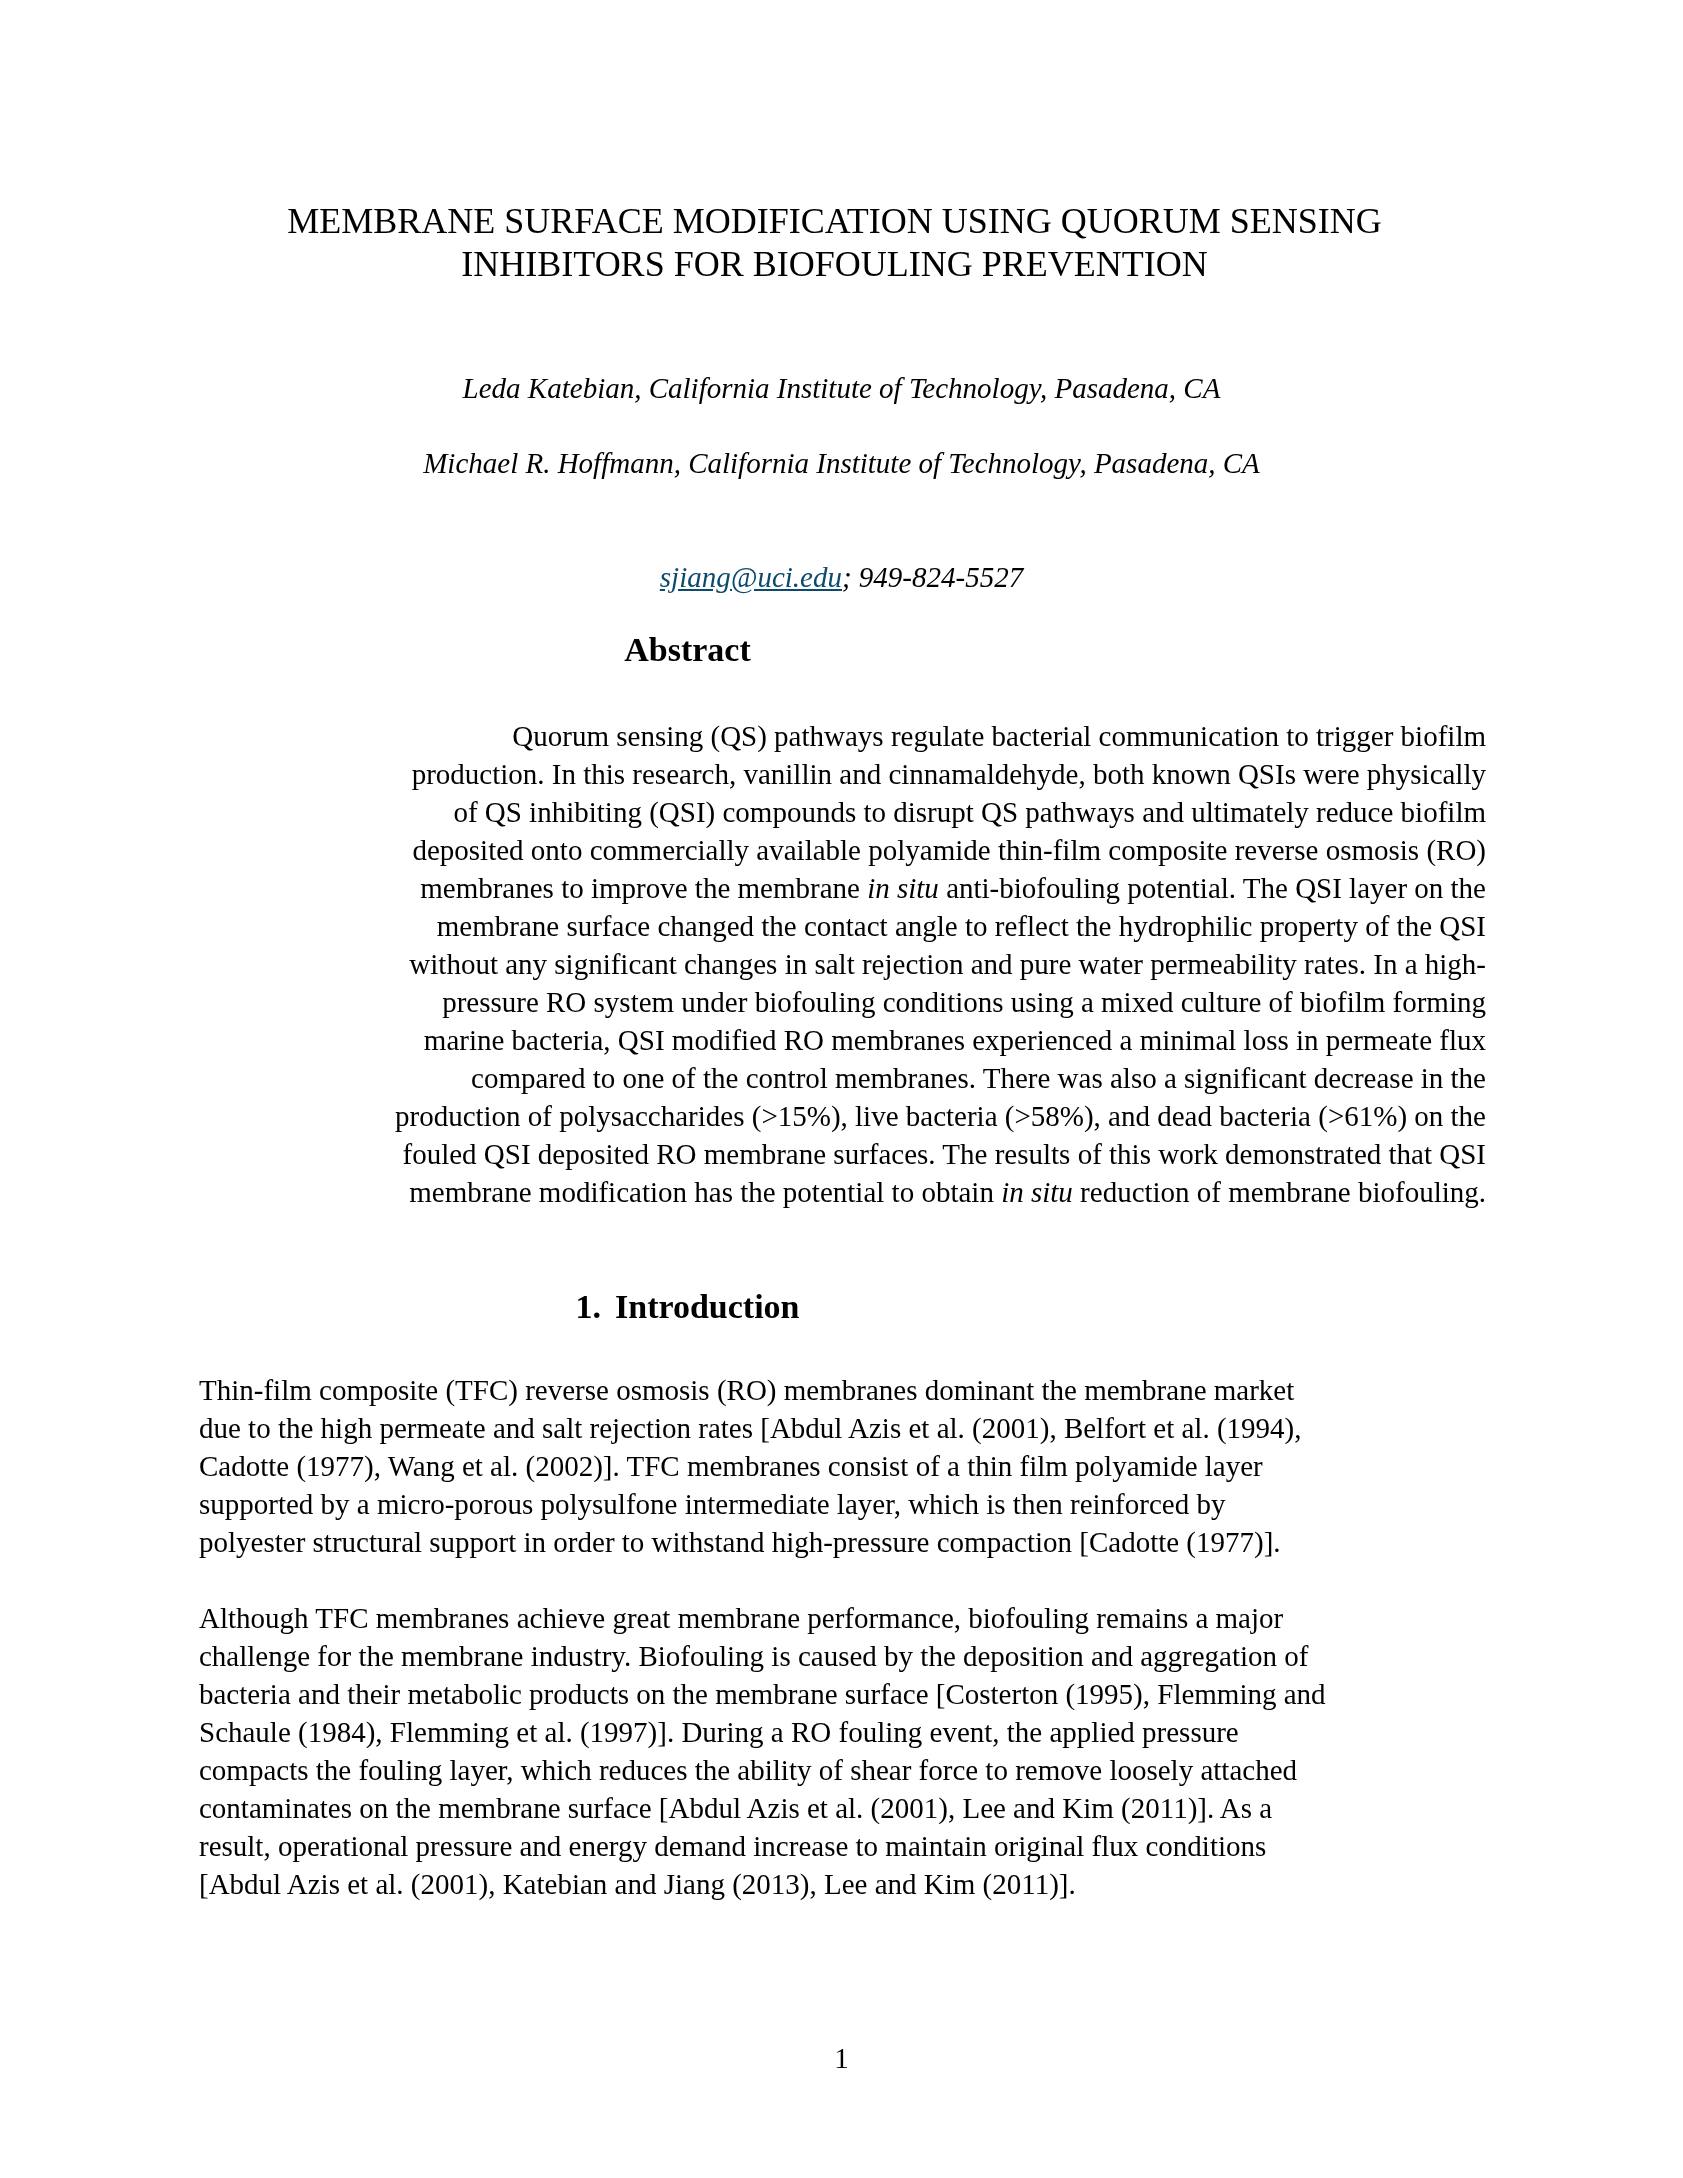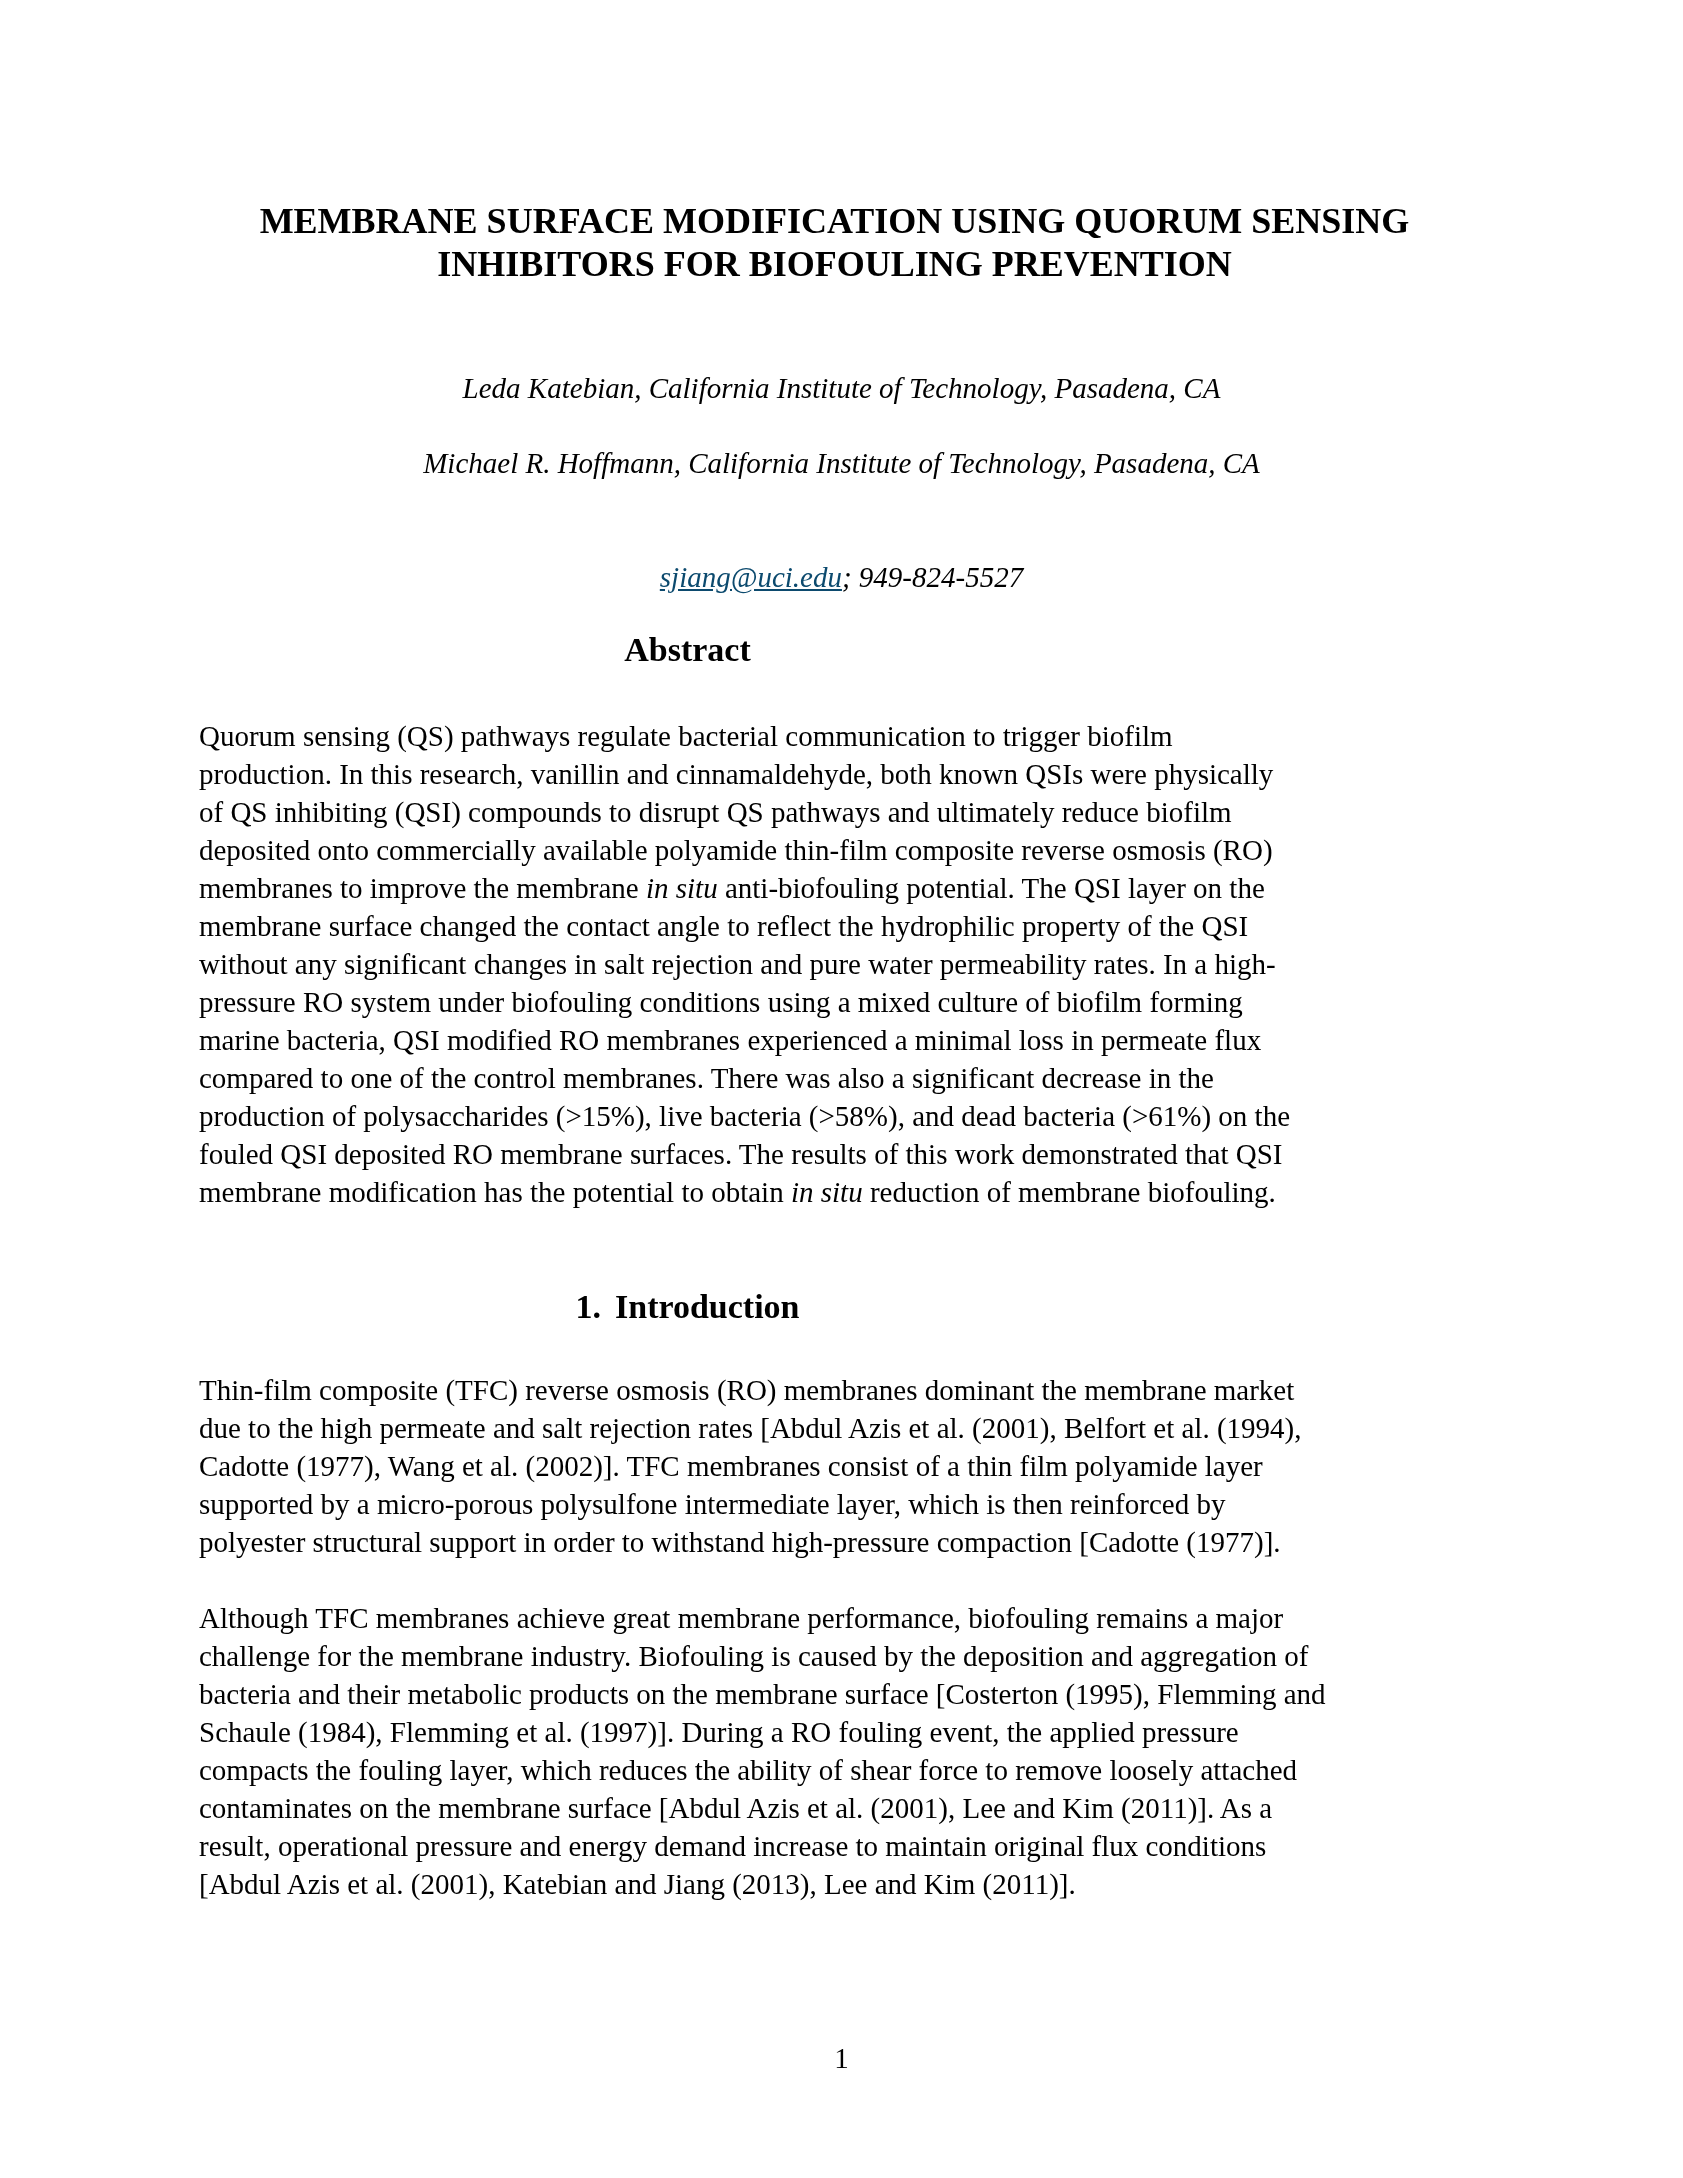--- a/index.html
+++ b/index.html
@@ -20,21 +20,21 @@
     left: 0; top: 0;
     width: 1683px;
     height: 2178px;
   }
   .title {
     position: absolute;
     left: 0;
     top: 200px;
     width: 1669px;
     text-align: center;
-    font-weight: bold;
+    font-weight: normal;
     font-size: 36px;
     line-height: 43px;
     letter-spacing: 0px;
   }
   .title span { display: block; }
   .author {
     position: absolute;
     left: 0;
     width: 1683px;
     text-align: center;
@@ -63,21 +63,21 @@
   .heading.intro { top: 1287px; }
   .heading .num { margin-right: 14px; }
   .para {
     position: absolute;
     left: 199px;
     width: 1287px;
     font-size: 29px;
     line-height: 38px;
   }
   .para .line { display: block; white-space: nowrap; }
-  .para.abs { top: 717px; }
+  .para.abs { top: 717px; text-align: right; }
   .para.intro1 { top: 1371px; }
   .para.intro2 { top: 1599px; }
   .page-number {
     position: absolute;
     left: 0;
     top: 2039px;
     width: 1683px;
     text-align: center;
     font-size: 29px;
     line-height: 38px;

